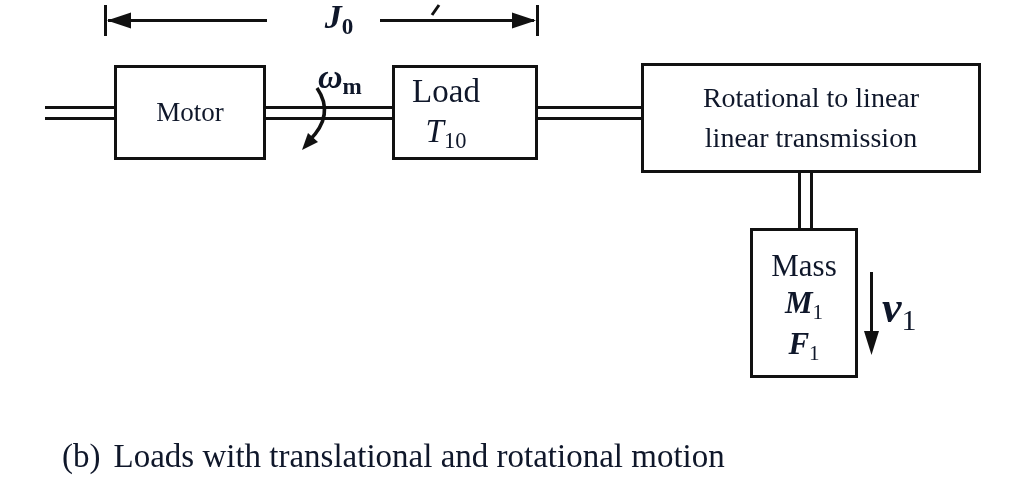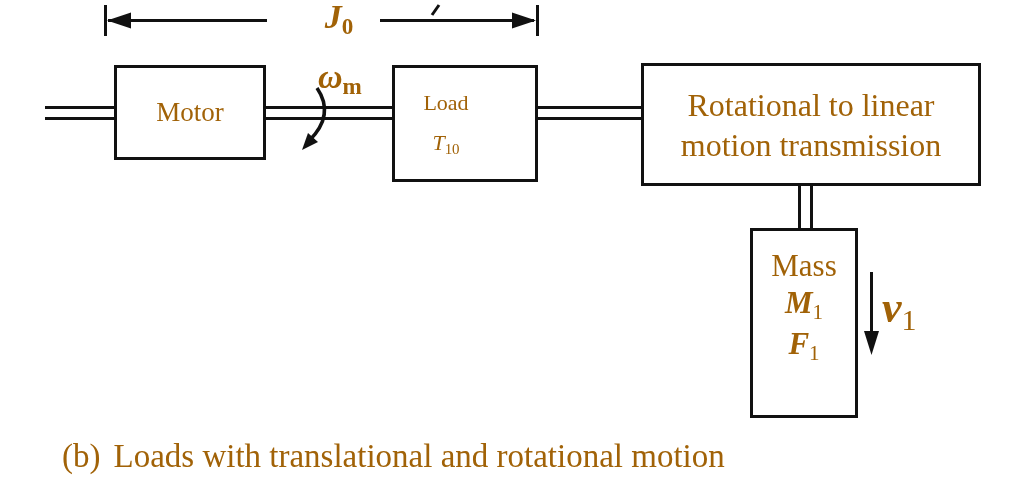--- a/index.html
+++ b/index.html
@@ -2,21 +2,21 @@
 <html><head>
 <meta charset="utf-8">
 <style>
   html, body { margin: 0; padding: 0; background: #ffffff; }
   .stage {
     position: relative;
     width: 1024px;
     height: 484px;
     background: #ffffff;
     font-family: "Liberation Serif", "DejaVu Serif", serif;
-    color: #a16207;
+    color: #0f172a;
     overflow: hidden;
   }
   .overlay {
     position: absolute;
     left: 0; top: 0;
     width: 1024px; height: 484px;
   }
   .overlay line, .overlay path {
     stroke: #111111;
     fill: none;
@@ -28,25 +28,25 @@
     box-sizing: border-box;
     border: 3px solid #111111;
     background: #ffffff;
     display: flex;
     flex-direction: column;
     align-items: center;
     justify-content: center;
     text-align: center;
   }
   .box-motor { left: 114px; top: 65px; width: 152px; height: 95px; font-size: 27px; }
-  .box-load  { left: 392px; top: 65px; width: 146px; height: 117px; font-size: 22px;
+  .box-load  { left: 392px; top: 65px; width: 146px; height: 95px; font-size: 33px;
                padding-right: 38px; line-height: 40px; }
-  .box-trans { left: 641px; top: 63px; width: 340px; height: 123px; font-size: 32px;
+  .box-trans { left: 641px; top: 63px; width: 340px; height: 110px; font-size: 28px;
                line-height: 40px; }
-  .box-mass  { left: 750px; top: 228px; width: 108px; height: 190px; font-size: 31px;
+  .box-mass  { left: 750px; top: 228px; width: 108px; height: 150px; font-size: 31px;
                line-height: 37px; justify-content: flex-start; padding-top: 16px; }
 
   .math-bi { font-style: italic; font-weight: bold; }
   .math-i  { font-style: italic; }
   .subs {
     font-size: 0.68em;
     font-style: normal;
     position: relative;
     top: 0.28em;
   }
@@ -124,21 +124,21 @@
 
   <div class="box box-load">
     <div>Load</div>
     <div>
       <span class="math-i">T</span><span class="subs">10</span>
     </div>
   </div>
 
   <div class="box box-trans">
     <div>Rotational to linear</div>
-    <div>motion transmission</div>
+    <div>linear transmission</div>
   </div>
 
   <div class="box box-mass">
     <div>Mass</div>
     <div>
       <span class="math-bi">M</span><span class="subs">1</span>
     </div>
     <div>
       <span class="math-bi">F</span><span class="subs">1</span>
     </div>

